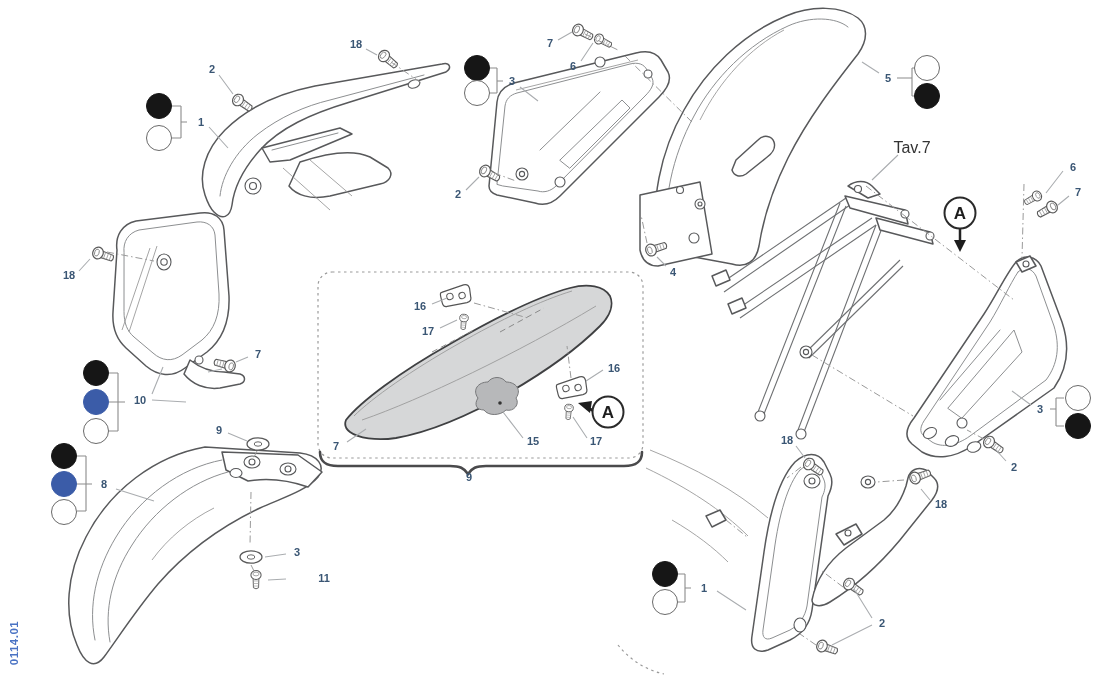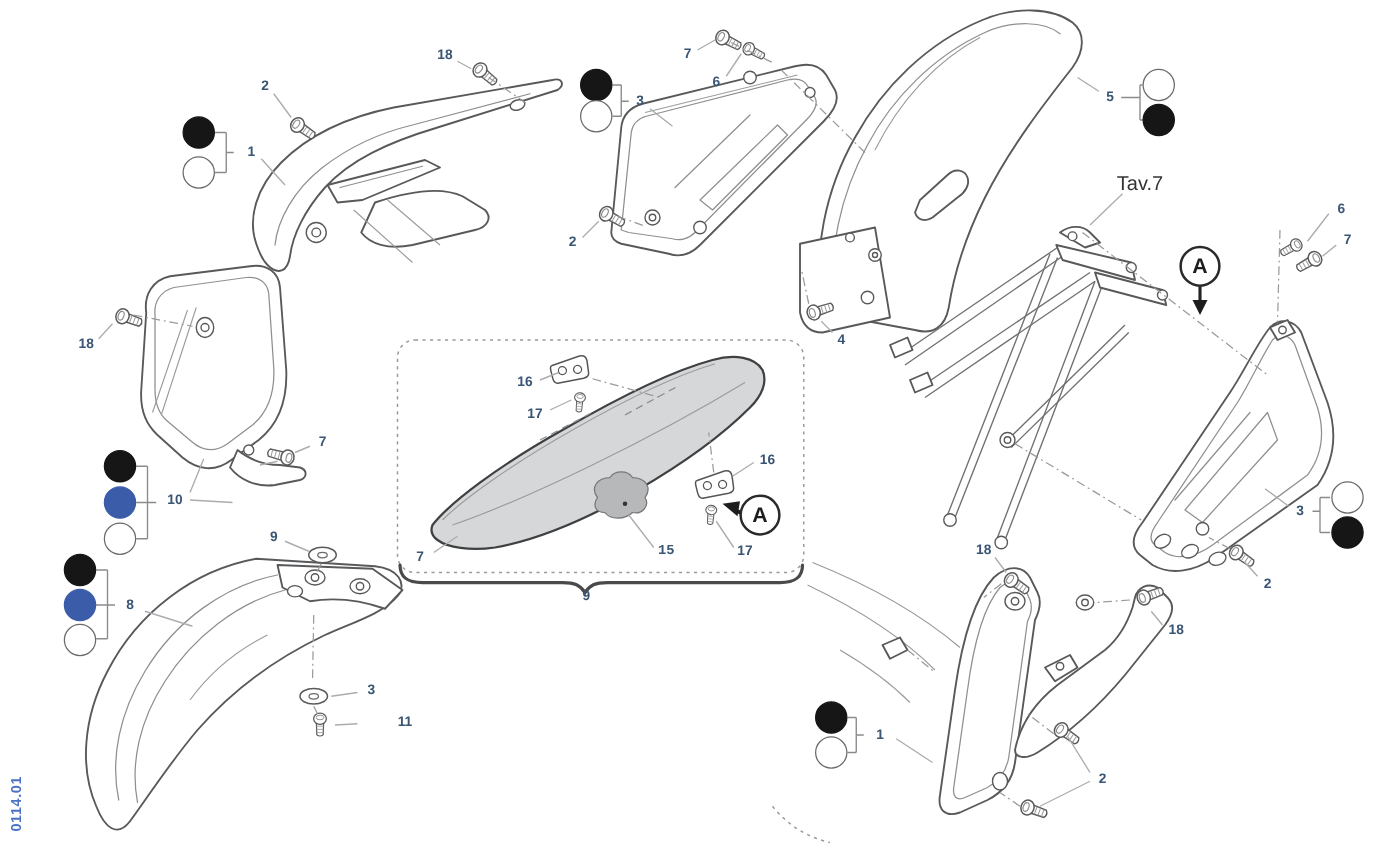--- a/index.html
+++ b/index.html
@@ -252,21 +252,21 @@
       <div class="callout" style="left: 573px; top: 66px;">6</div>
       <div class="callout" style="left: 512px; top: 81px;">3</div>
       <div class="callout" style="left: 458px; top: 194px;">2</div>
       <div class="callout" style="left: 888px; top: 78px;">5</div>
       <div class="callout" style="left: 673px; top: 272px;">4</div>
       <div class="callout" style="left: 420px; top: 306px;">16</div>
       <div class="callout" style="left: 428px; top: 331px;">17</div>
       <div class="callout" style="left: 614px; top: 368px;">16</div>
       <div class="callout" style="left: 596px; top: 441px;">17</div>
       <div class="callout" style="left: 336px; top: 446px;">7</div>
-      <div class="callout" style="left: 533px; top: 441px; font-family: Liberation Mono, monospace;">15</div>
+      <div class="callout" style="left: 533px; top: 441px;">15</div>
       <div class="callout" style="left: 469px; top: 477px;">9</div>
       <div class="callout" style="left: 1073px; top: 167px;">6</div>
       <div class="callout" style="left: 1078px; top: 192px;">7</div>
       <div class="callout" style="left: 1040px; top: 409px;">3</div>
       <div class="callout" style="left: 1014px; top: 467px;">2</div>
       <div class="callout" style="left: 787px; top: 440px;">18</div>
       <div class="callout" style="left: 941px; top: 504px;">18</div>
       <div class="callout" style="left: 704px; top: 588px;">1</div>
       <div class="callout" style="left: 882px; top: 623px;">2</div>
       <div class="dot" style="left: 159px; top: 106px; background: rgb(22, 22, 22); border-color: rgb(22, 22, 22);"></div>

